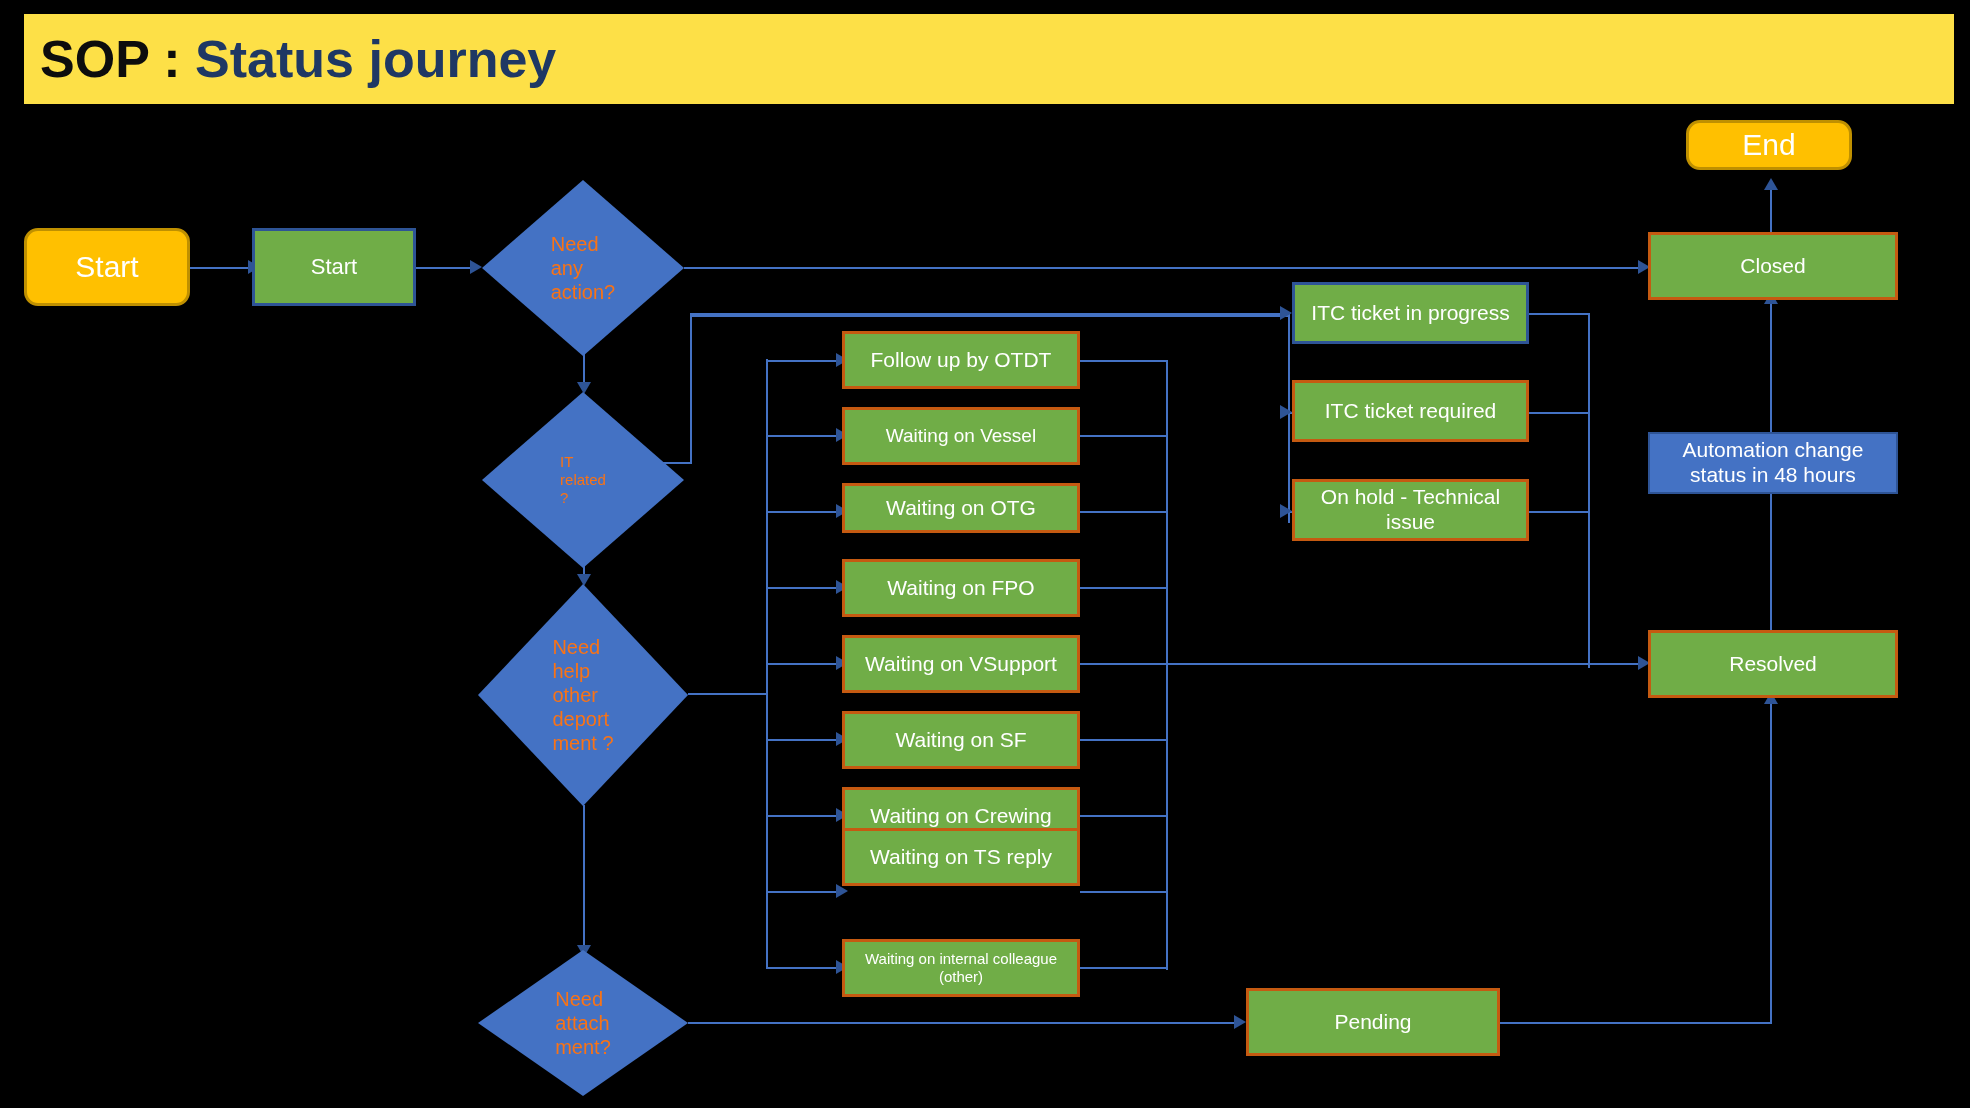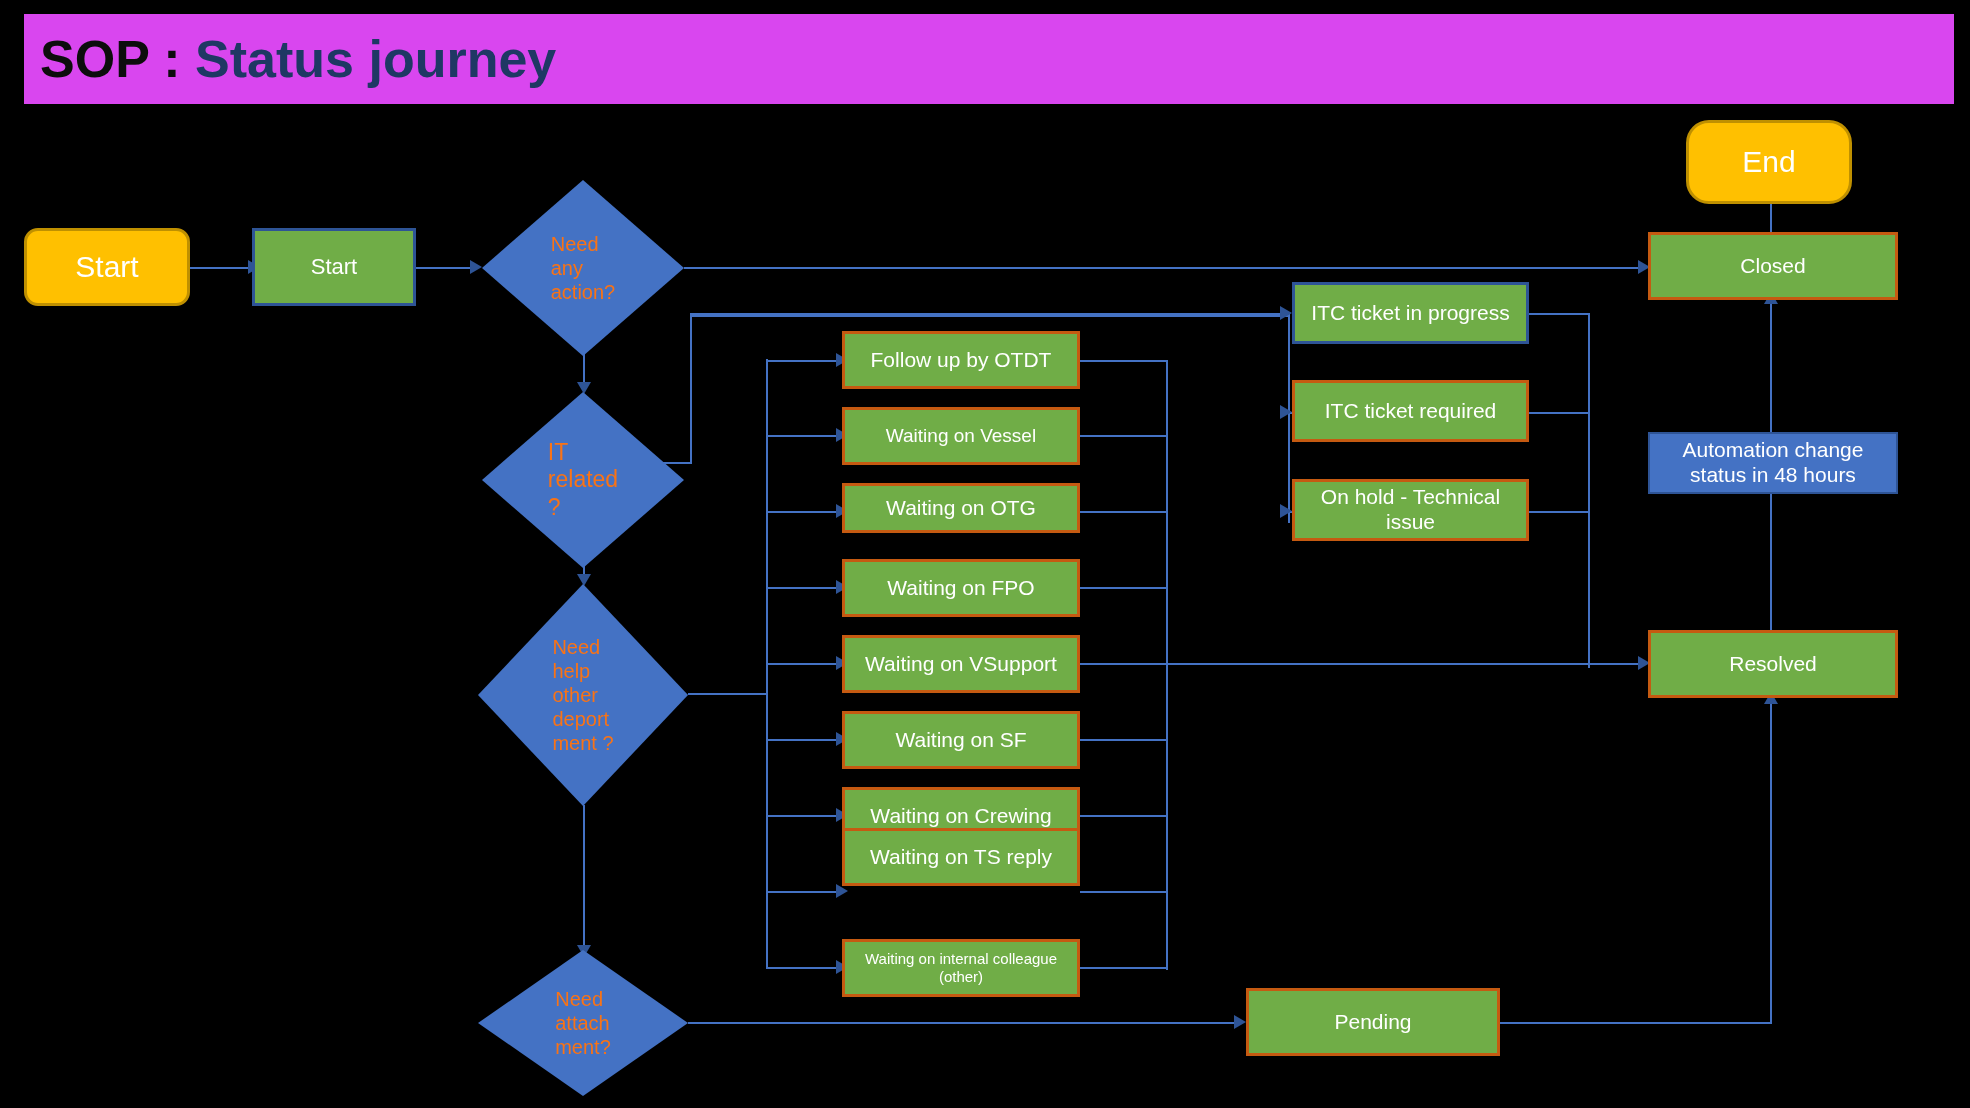--- a/index.html
+++ b/index.html
@@ -13,21 +13,21 @@
     width: 1970px;
     height: 1108px;
     background: #000000;
     overflow: hidden;
   }
   
   .title-bar {
     position: absolute;
     left: 24px; top: 14px;
     width: 1930px; height: 90px;
-    background: #d946ef;
+    background: #fde047;
     display: flex;
     align-items: center;
     padding-left: 16px;
   }
   .title-text {
     font-size: 52px;
     font-weight: bold;
     letter-spacing: 0px;
     white-space: pre;
   }
@@ -232,21 +232,21 @@
 
   <div class="diamond" style="left:482px; top:180px; width:202px; height:176px;">
     <div class="shape"></div>
     <div class="dlabel" style="font-size:20px;">Need
 any
 action?</div>
   </div>
 
   <div class="diamond" style="left:482px; top:392px; width:202px; height:176px;">
     <div class="shape"></div>
-    <div class="dlabel" style="font-size:23px;">IT
+    <div class="dlabel" style="font-size:15px;">IT
 related
 ?</div>
   </div>
 
   <div class="diamond" style="left:478px; top:584px; width:210px; height:222px;">
     <div class="shape"></div>
     <div class="dlabel" style="font-size:20px;">Need
 help
 other
 deport
@@ -291,21 +291,21 @@
   <div class="node n-green-blue" style="left:1292px; top:282px; width:237px; height:62px; font-size:21px;">
     <span>ITC ticket in progress</span>
   </div>
   <div class="node n-green-orange" style="left:1292px; top:380px; width:237px; height:62px; font-size:21px;">
     <span>ITC ticket required</span>
   </div>
   <div class="node n-green-orange" style="left:1292px; top:479px; width:237px; height:62px; font-size:21px;">
     <span>On hold - Technical issue</span>
   </div>
 
-  <div class="node n-yellow" style="left:1686px; top:120px; width:166px; height:84px; font-size:30px;border-radius:23px;">
+  <div class="node n-yellow" style="left:1686px; top:120px; width:166px; height:50px; font-size:30px;">
     <span>End</span>
   </div>
 
   <div class="node n-green-orange" style="left:1648px; top:232px; width:250px; height:68px; font-size:21px;">
     <span>Closed</span>
   </div>
 
   <div class="node n-blue" style="left:1648px; top:432px; width:250px; height:62px; font-size:21px;">
     <span>Automation change status in 48 hours</span>
   </div>

